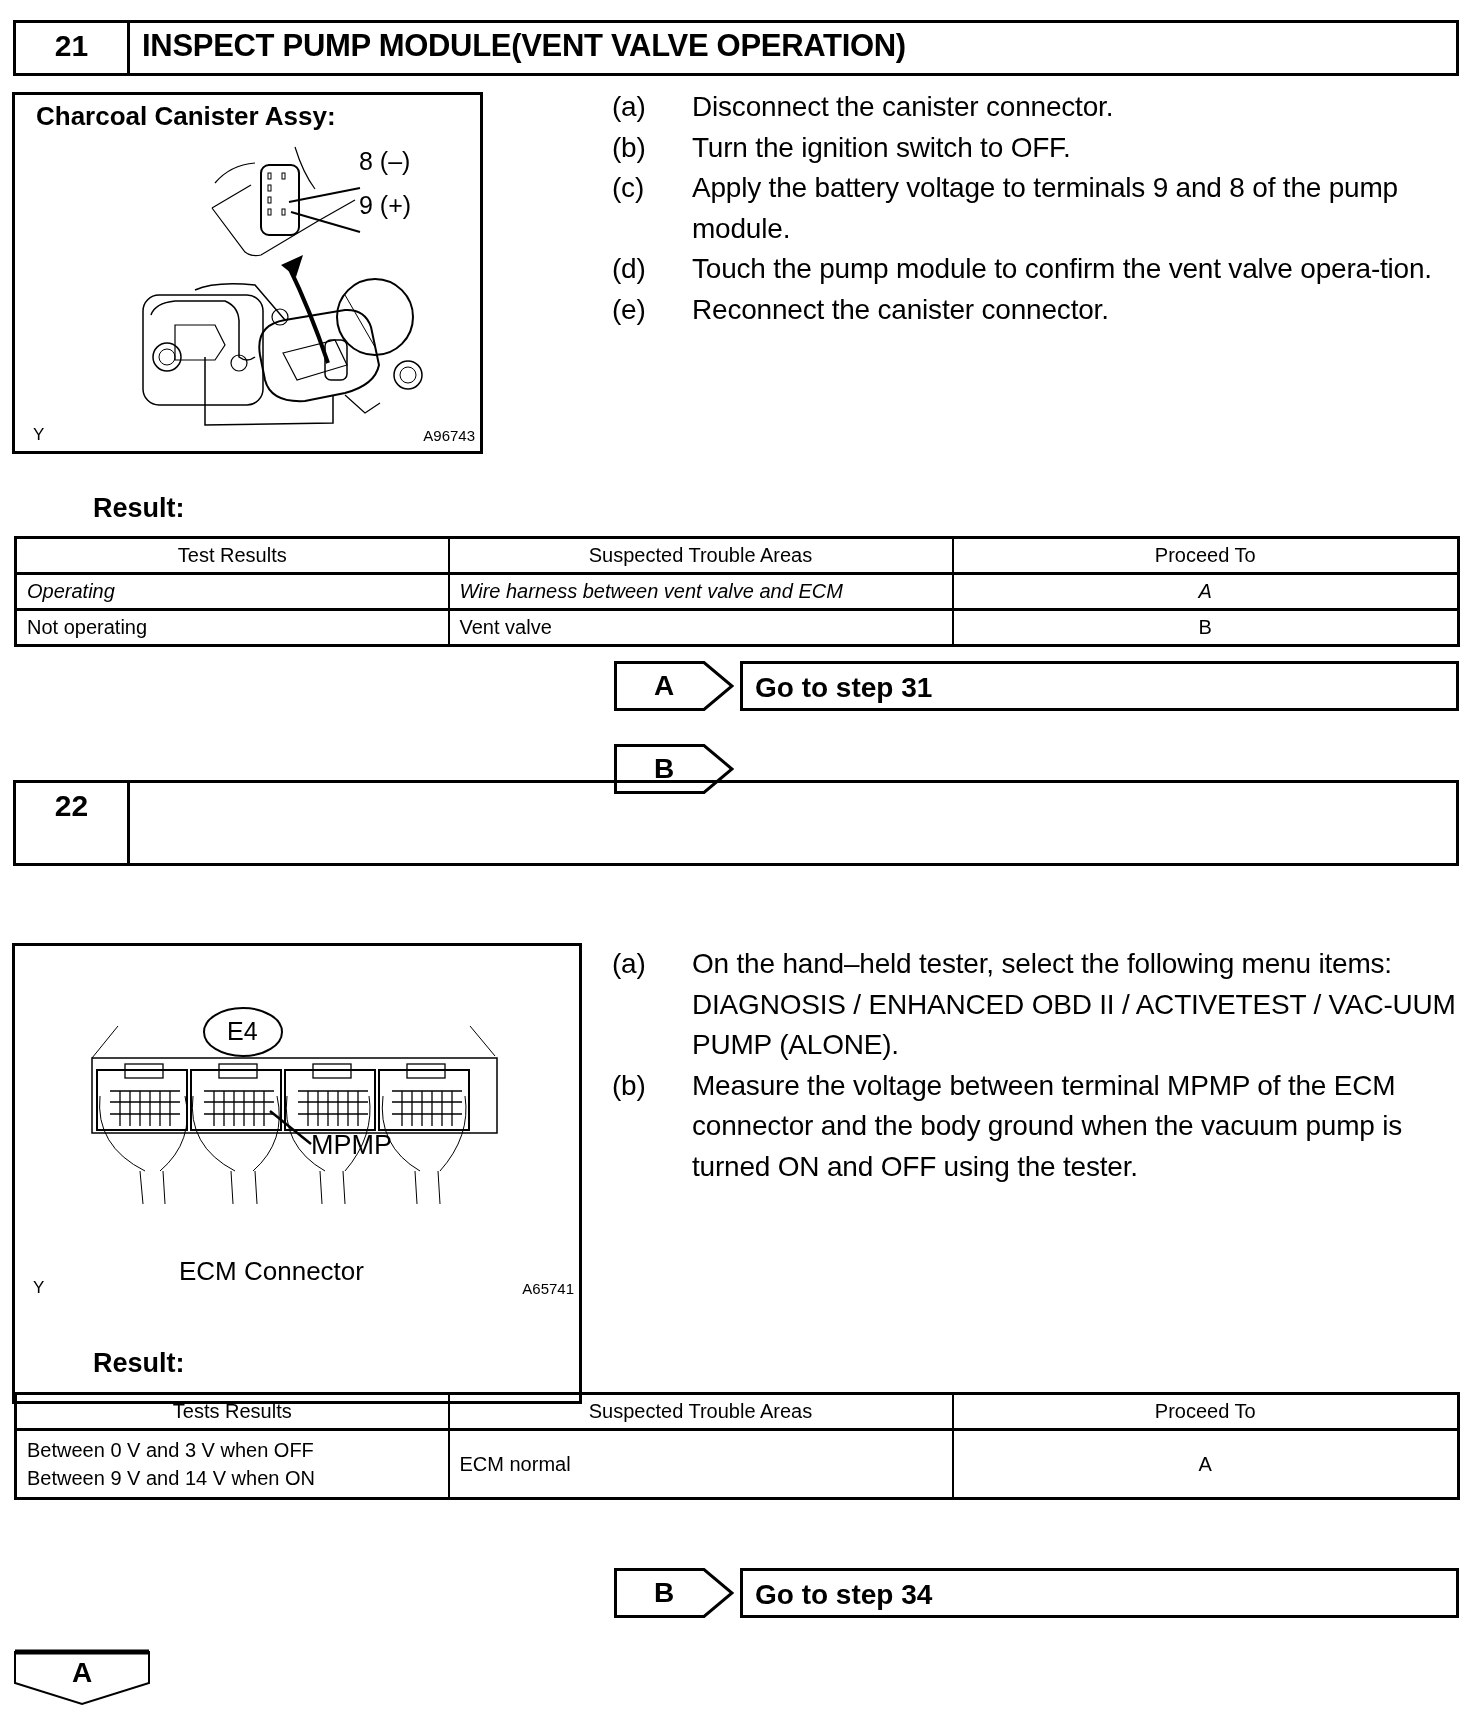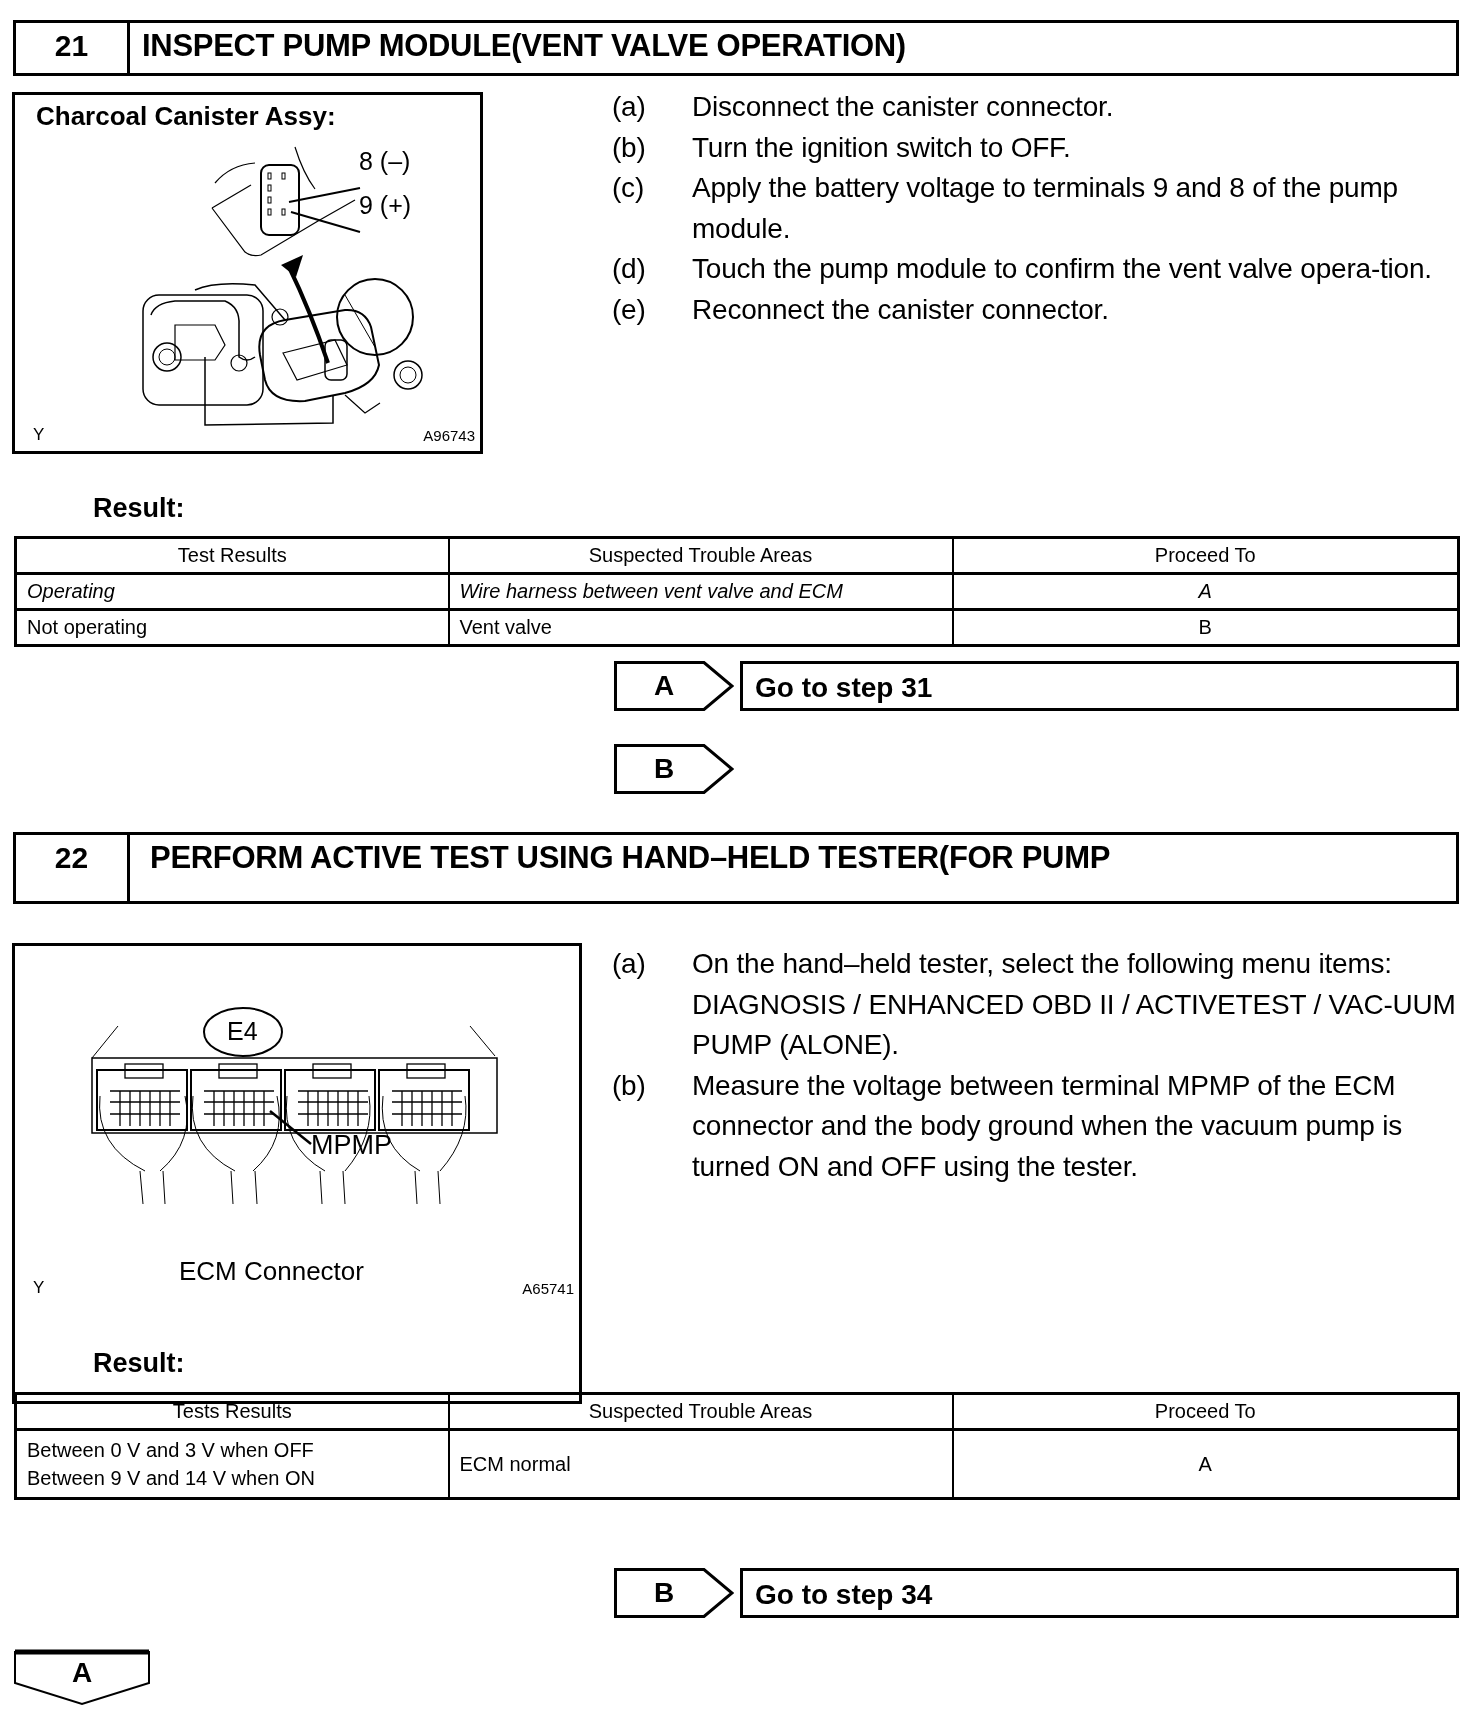--- a/index.html
+++ b/index.html
@@ -146,24 +146,23 @@
 
 <div class="branch" style="left:614px; top:744px; width:845px;">
   <svg class="tag" width="120" height="50" viewBox="0 0 120 50">
     <polygon points="1.5,1.5 90,1.5 118,25 90,48.5 1.5,48.5" fill="#fff" stroke="#000" stroke-width="3"></polygon>
   </svg>
   <div class="tag">
       <span>B</span>
     </div>
 </div>
 
-<div class="step-header" style="top:832px; height:72px;gap:8px;">
+<div class="step-header" style="top:780px; height:86px;">
   <div class="step-num">22</div>
   <div class="step-title">
-    <div>PERFORM ACTIVE TEST USING HAND–HELD TESTER(FOR PUMP</div>
   </div>
 </div>
 
 <div class="figure" style="left:12px; top:943px; width:570px; height:461px;">
   <svg class="abs" style="left:0; top:0;" width="564" height="357" viewBox="0 0 564 357">
     <g fill="none" stroke="#000">
       <ellipse cx="228" cy="86" rx="39" ry="24" stroke-width="2"></ellipse>
       <path d="M77,112 L103,80" stroke-width="1"></path>
       <path d="M480,110 L455,80" stroke-width="1"></path>
       <rect x="77" y="112" width="405" height="75" stroke-width="1.5"></rect>

